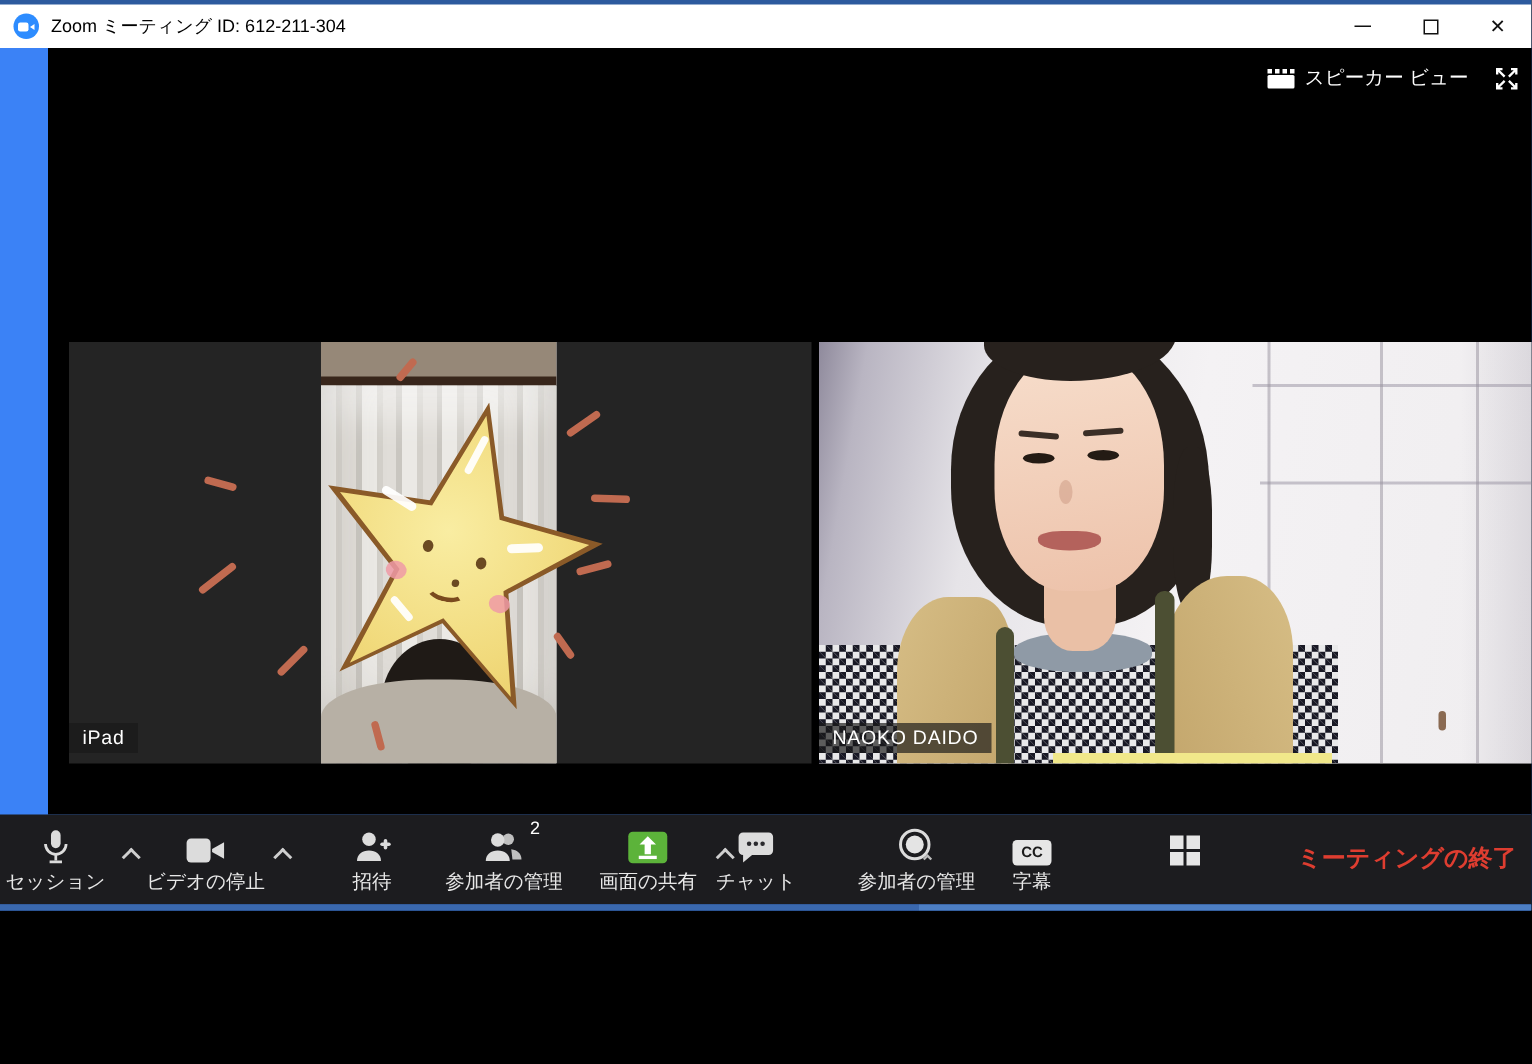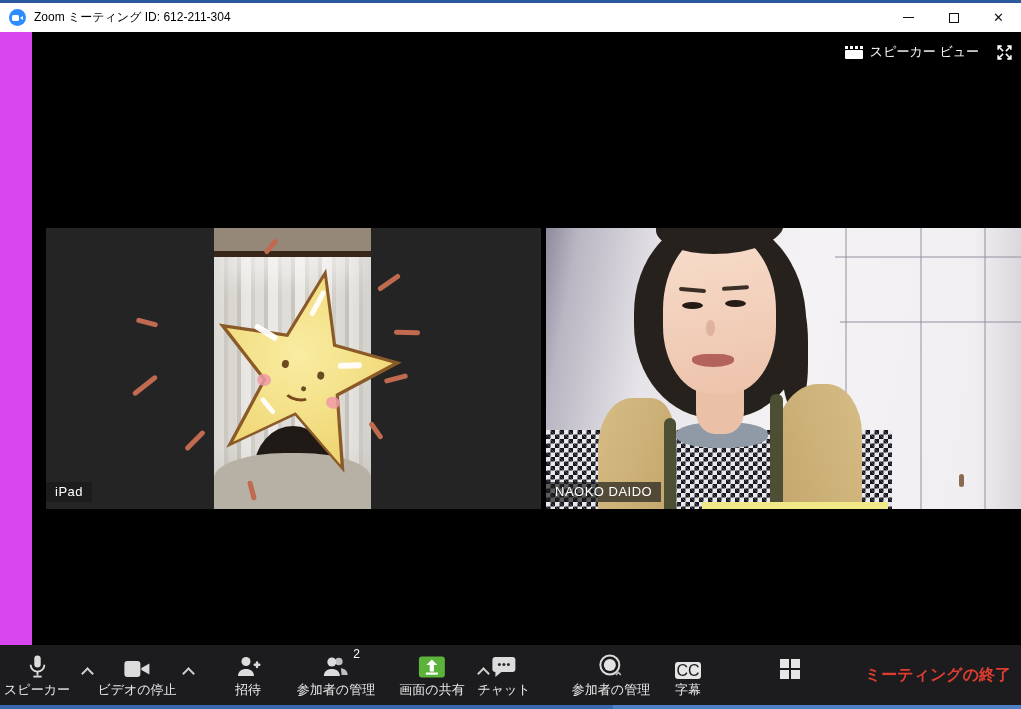--- a/index.html
+++ b/index.html
@@ -1,18 +1,18 @@
 <!DOCTYPE html>
 <html><head>
 <meta charset="utf-8">
 <style>
   * { margin:0; padding:0; box-sizing:border-box; }
   html,body { width:1021px; height:709px; background:#000; overflow:hidden;
               font-family:"Liberation Sans", sans-serif; }
-  .window { position:relative; width:1021px; height:709px; background:#d946ef; }
+  .window { position:relative; width:1021px; height:607px; background:#3b82f6; }
 
   
   .titlebar { position:absolute; top:0; left:0; right:0; height:32px;
               background:#ffffff; border-top:3px solid #2d5a9e;
               display:flex; align-items:center; padding-left:9px; }
   .zoom-logo { position:relative; width:17px; height:17px; border-radius:50%;
                background:#2d8cff; margin-right:8px; flex:none; }
   .zl-body { position:absolute; left:3px; top:6px; width:7px; height:5.5px;
              background:#fff; border-radius:1.5px; }
   .zl-lens { position:absolute; left:10.5px; top:6.8px; width:0; height:0;
@@ -137,21 +137,21 @@
           display:flex; flex-direction:column; align-items:center;
           color:#e8e8e8; font-size:13px; }
   .tool-icon { height:27px; display:flex; align-items:flex-end; justify-content:center;
                position:relative; }
   .tool-label { margin-top:2px; white-space:nowrap; }
   .chev { position:absolute; top:24px; width:9px; height:9px;
           border-top:2px solid #cfcfcf; border-right:2px solid #cfcfcf;
           transform:rotate(-45deg); }
   .badge { position:absolute; top:-5px; right:-10px; color:#fff; font-size:12px; }
   .cc-box { width:26px; height:17px; background:#e6e6e6; border-radius:3px;
-            color:#1b1b1b; font-size:16px; font-weight:normal;
+            color:#1b1b1b; font-size:10px; font-weight:bold;
             display:flex; align-items:center; justify-content:center; }
   .bo-grid { display:grid; grid-template-columns:9px 9px; grid-template-rows:9px 9px;
              gap:2px; }
   .bo-sq { background:#e6e6e6; }
   .end-btn { position:absolute; right:10px; top:50%; transform:translateY(-50%);
              color:#de3d30; font-size:16px; font-weight:bold; white-space:nowrap; }
 </style>
 </head>
 <body>
 
@@ -270,21 +270,21 @@
 
     <div class="tool" style="left:37px">
       <div class="tool-icon">
         <svg width="22" height="25" viewBox="0 0 24 26" fill="#dcdcdc">
           <rect x="9" y="1" width="7" height="13" rx="3.5"></rect>
           <path d="M5 11a7.5 7.5 0 0 0 15 0" fill="none" stroke="#dcdcdc" stroke-width="2"></path>
           <line x1="12.5" y1="19" x2="12.5" y2="23" stroke="#dcdcdc" stroke-width="2"></line>
           <line x1="8" y1="24" x2="17" y2="24" stroke="#dcdcdc" stroke-width="2"></line>
         </svg>
       </div>
-      <span class="tool-label">スピーカー</span>
+      <span class="tool-label">セッション</span>
     </div>
     <span class="chev" style="left:83px"></span>
 
     <div class="tool" style="left:137px">
       <div class="tool-icon">
         <svg width="27" height="20" viewBox="0 0 27 20" fill="#dcdcdc">
           <rect x="1" y="2" width="16" height="16" rx="3"></rect>
           <path d="M18 9l8-4.5v11L18 11z"></path>
         </svg>
       </div>

